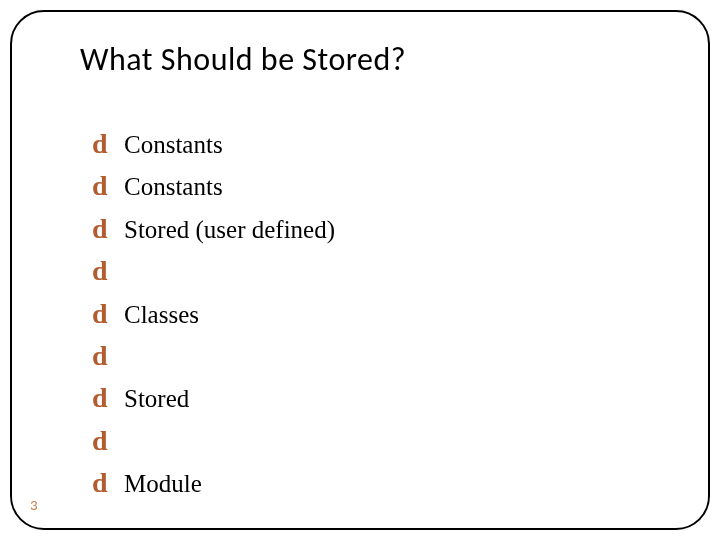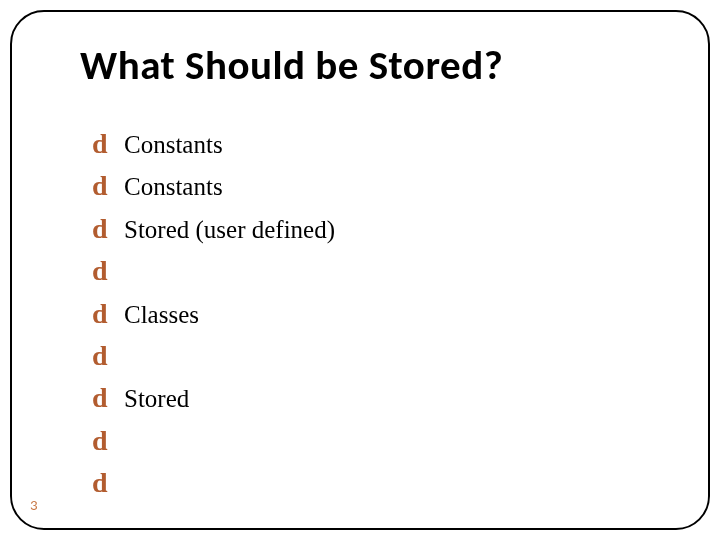--- a/index.html
+++ b/index.html
@@ -27,22 +27,22 @@
     bottom: 10px;
     border: 2px solid #000;
     border-radius: 34px;
   }
   .title {
     position: absolute;
     top: 40px;
     left: 80px;
     right: 40px;
     font-family: "Gill Sans", "Gill Sans MT", "Segoe UI", Calibri, Arial, sans-serif;
-    font-weight: 700;
-    font-size: 41px;
+    font-weight: 400;
+    font-size: 32px;
     letter-spacing: 0.5px;
     color: #000;
   }
   .list {
     position: absolute;
     top: 126px;
     left: 92px;
     right: 60px;
   }
   .item {
@@ -107,17 +107,18 @@
     </div>
     <div class="item">
       <span class="bullet">d</span>
       <span class="label">Stored</span>
     </div>
     <div class="item">
       <span class="bullet">d</span>
     </div>
     <div class="item">
       <span class="bullet">d</span>
+      <span class="label">Module</span>
     </div>
   </div>
 
   <div class="pagenum">3</div>
 </div>
 
 </body></html>

